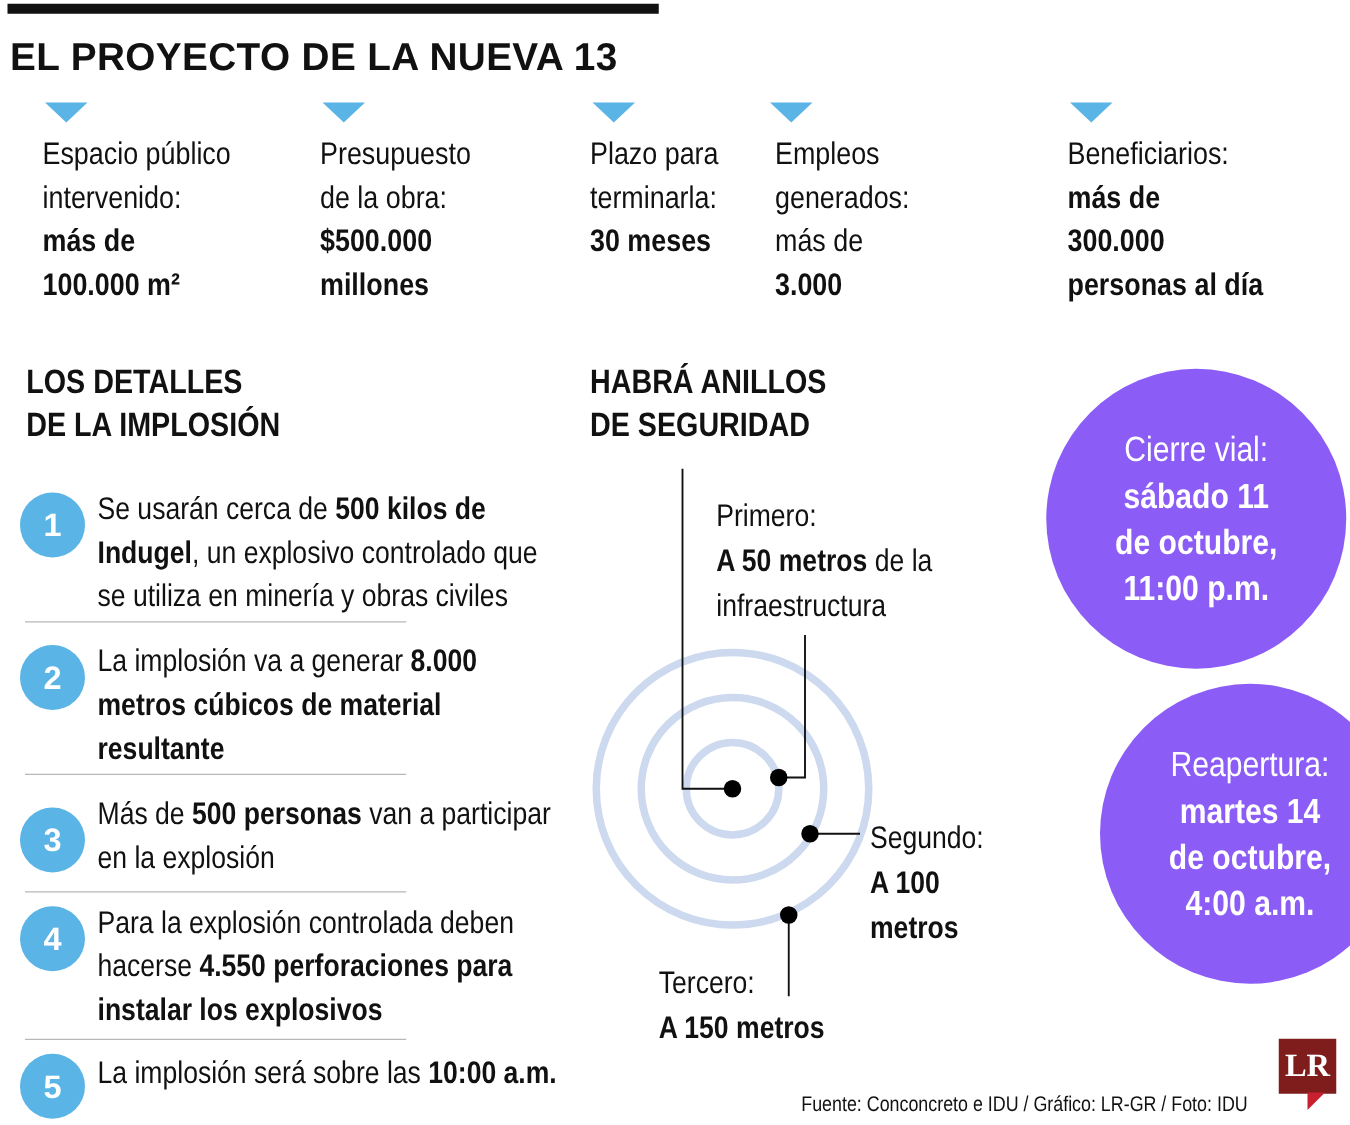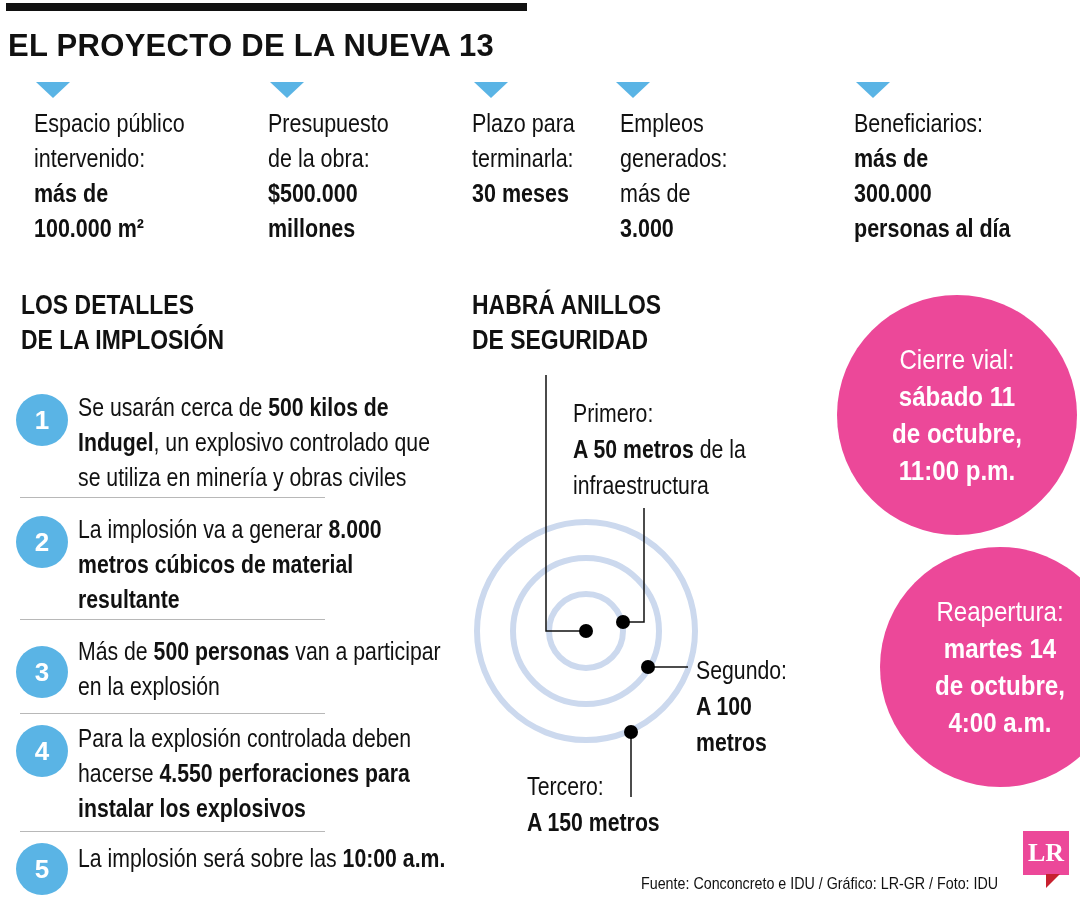--- a/index.html
+++ b/index.html
@@ -13,44 +13,44 @@
   .stat-text .lbl { font-weight:normal; display:block; }
   .stat-text .val { font-weight:bold; display:block; }
   .sec-title { position:absolute; font-size:27px; font-weight:bold; line-height:35px; margin:0; transform:scaleX(0.85); transform-origin:left top; white-space:nowrap; }
   .step { position:absolute; left:16px; width:460px; }
   .step-num { position:absolute; left:0; width:52px; height:52px; border-radius:50%; background:#5ab4e5; color:#fff; font-weight:bold; font-size:26px; text-align:center; line-height:52px; }
   .step-text { position:absolute; left:62px; font-size:25px; line-height:35px; transform:scaleX(0.85); transform-origin:left top; white-space:nowrap; }
   .step-text b { font-weight:bold; }
   .divider { position:absolute; left:20px; width:305px; height:1px; background:#b8b8b8; }
   .ring-label { position:absolute; font-size:25px; line-height:36px; transform:scaleX(0.85); transform-origin:left top; white-space:nowrap; }
   .ring-label b { font-weight:bold; }
-  .circle { position:absolute; width:240px; height:240px; border-radius:50%; background:#ec4899; color:#fff; text-align:center; }
+  .circle { position:absolute; width:240px; height:240px; border-radius:50%; background:#8b5cf6; color:#fff; text-align:center; }
   .circle-inner { position:absolute; left:0; right:0; top:50%; transform:translateY(-50%) scaleX(0.86); font-size:28px; line-height:37px; }
   .circle-inner .lbl { display:block; font-weight:normal; }
   .circle-inner .val { display:block; font-weight:bold; }
   .footer { position:absolute; left:641px; top:874px; font-size:17px; transform:scaleX(0.84); transform-origin:left top; white-space:nowrap; }
-  .logo { position:absolute; left:1023px; top:831px; width:46px; height:44px; background:#ec4899; color:#fff; font-family:"Liberation Serif", serif; font-weight:bold; font-size:26px; line-height:44px; text-align:center; }
+  .logo { position:absolute; left:1023px; top:831px; width:46px; height:44px; background:#7f1d1d; color:#fff; font-family:"Liberation Serif", serif; font-weight:bold; font-size:26px; line-height:44px; text-align:center; }
   .logo-tail { position:absolute; left:1046px; top:874px; width:0; height:0; border-left:0 solid transparent; border-right:14px solid transparent; border-top:14px solid #c8202f; }
 </style>
 </head>
 <body>
 
 <div class="topbar"></div>
 <h1 class="main-title">EL PROYECTO DE LA NUEVA 13</h1>
 
 <div class="stat" style="left:34px;">
   <div class="tri" style="margin-left:2px;"></div>
   <div class="stat-text">
     <span class="lbl">Espacio público</span>
     <span class="lbl">intervenido:</span>
     <span class="val">más de</span>
     <span class="val">100.000 m²</span>
   </div>
 </div>
-<div class="stat" style="left:268px;">
+<div class="stat" style="left:256px;">
   <div class="tri" style="margin-left:2px;"></div>
   <div class="stat-text">
     <span class="lbl">Presupuesto</span>
     <span class="lbl">de la obra:</span>
     <span class="val">$500.000</span>
     <span class="val">millones</span>
   </div>
 </div>
 <div class="stat" style="left:472px;">
   <div class="tri" style="margin-left:2px;"></div>

